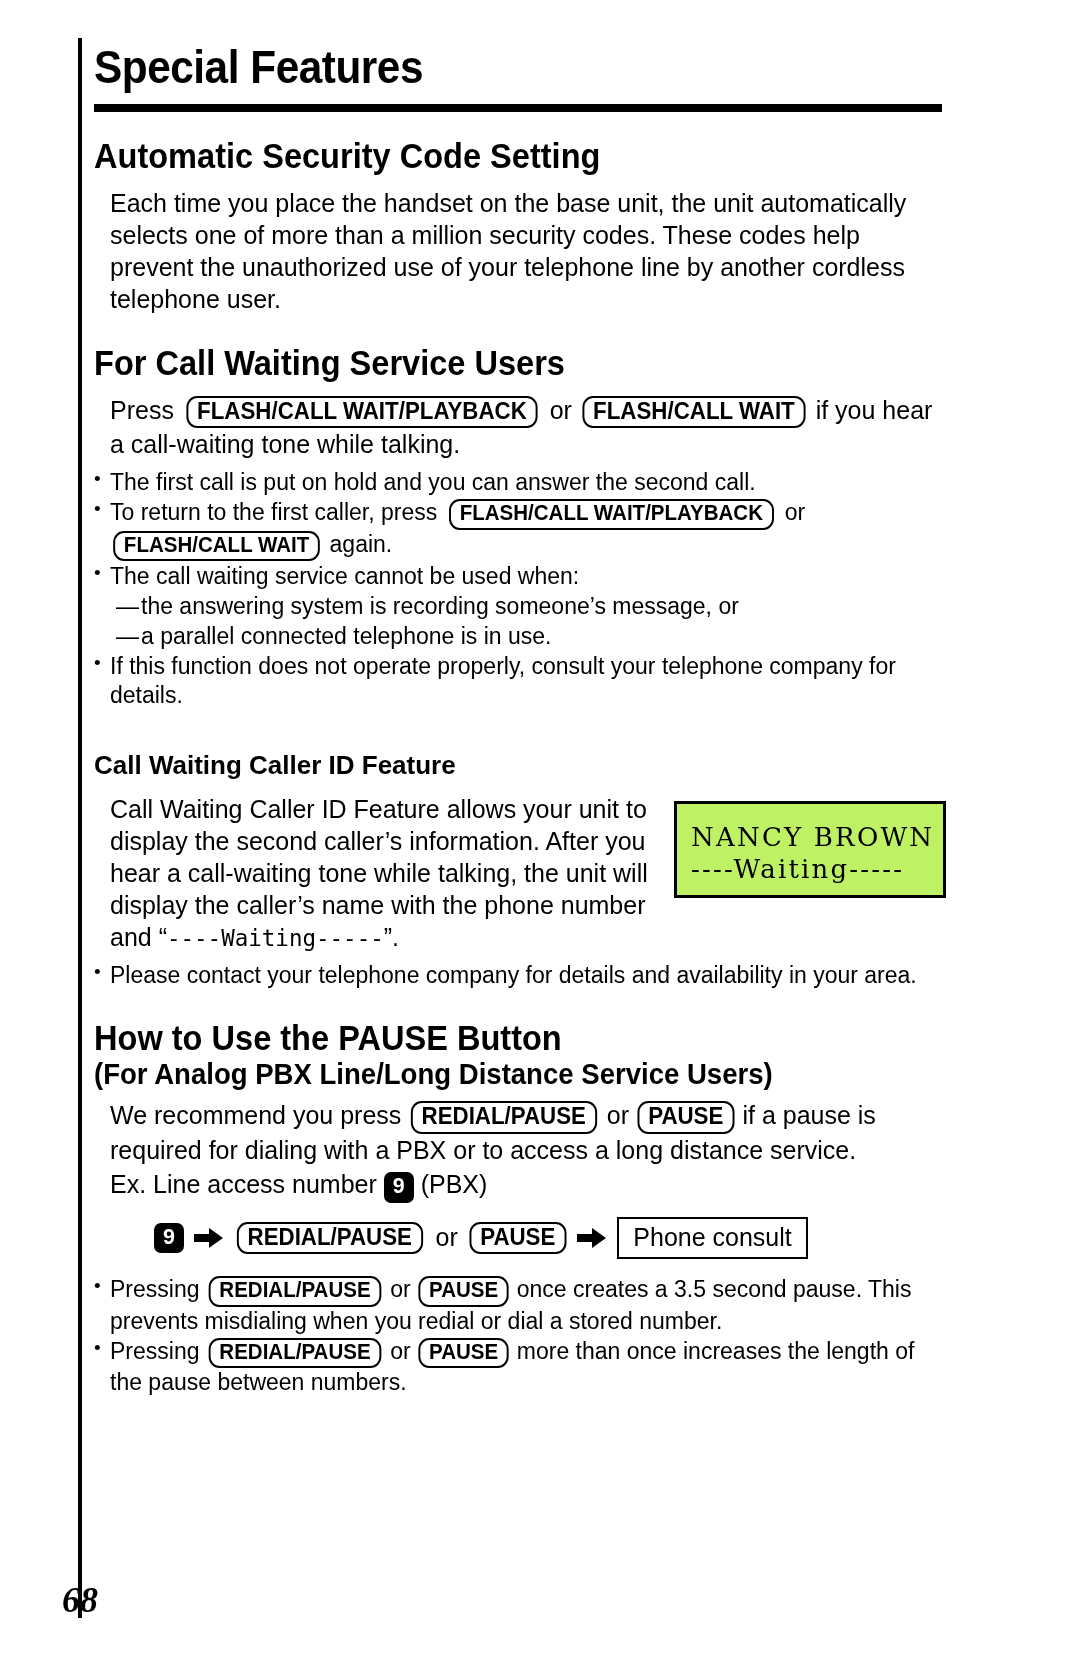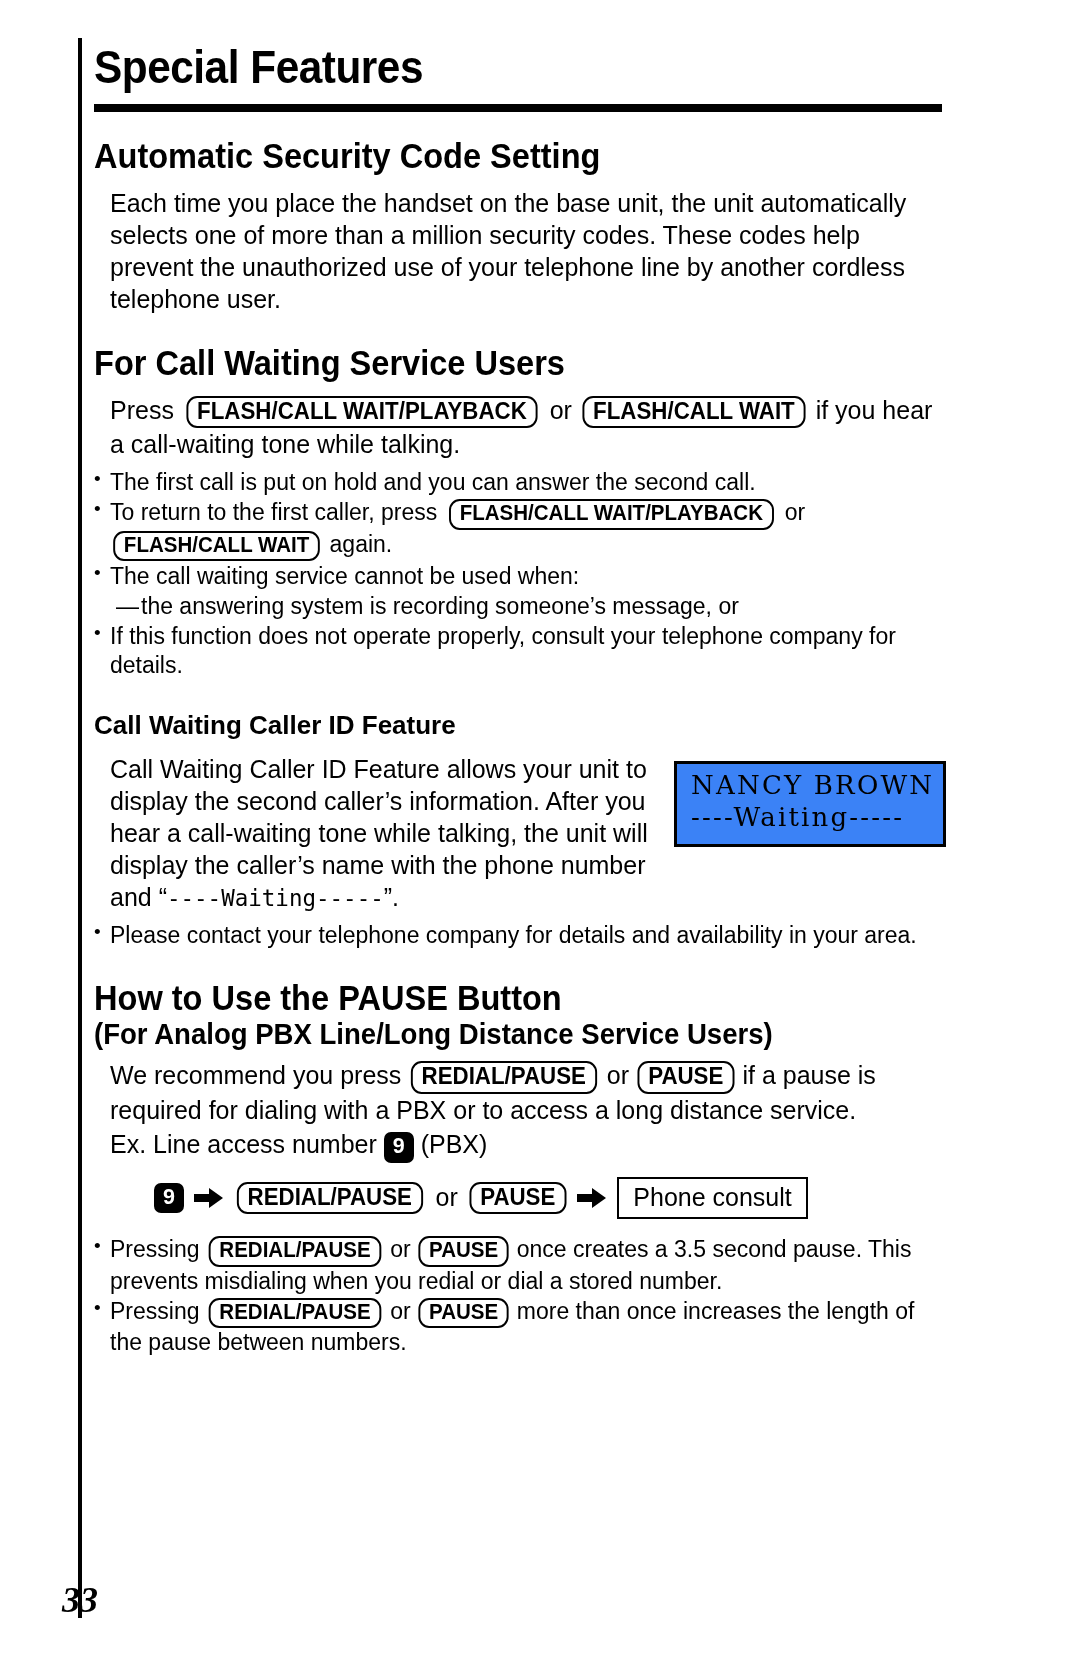--- a/index.html
+++ b/index.html
@@ -61,21 +61,21 @@
     margin: 26px 0 12px 0;
     transform: scaleX(0.93);
     transform-origin: left center;
     white-space: nowrap;
   }
   h2.section.tight { margin-top: 30px; }
 
   h3.sub {
     font-size: 26px;
     font-weight: bold;
-    margin: 30px 0 12px 0;
+    margin: 40px 0 12px 0;
     letter-spacing: 0px;
   }
 
   .sub-paren {
     font-size: 29px;
     font-weight: bold;
     line-height: 1.05;
     margin: 2px 0 10px 0;
     transform: scaleX(0.95);
     transform-origin: left center;
@@ -153,22 +153,22 @@
   
   .mono {
     font-family: "DejaVu Sans Mono", "Liberation Mono", monospace;
     font-size: 0.9em;
     letter-spacing: 0px;
   }
 
   .lcd {
     position: absolute;
     border: 3px solid #000;
-    background: #3b82f6;
-    padding: 6px 12px 10px 14px;
+    background: #bef264;
+    padding: 18px 12px 10px 14px;
   }
   .lcd-line {
     font-family: "DejaVu Serif", "Liberation Serif", serif;
     font-size: 26px;
     line-height: 1.22;
     letter-spacing: 2.2px;
     white-space: pre;
   }
 
   
@@ -233,20 +233,21 @@
 
     <p class="body">
       <span>Press </span><span class="key">FLASH/CALL WAIT/PLAYBACK</span><span> or </span><span class="key">FLASH/CALL WAIT</span><span> if you hear a call-waiting tone while talking.</span>
     </p>
 
     <ul class="bullets">
       <li><span>The first call is put on hold and you can answer the second call.</span></li>
       <li><span>To return to the first caller, press </span><span class="key">FLASH/CALL WAIT/PLAYBACK</span><span> or </span><span class="key">FLASH/CALL WAIT</span><span> again.</span></li>
       <li><span>The call waiting service cannot be used when:</span></li>
       <li class="dash"><span class="emdash">—</span><span>the answering system is recording someone’s message, or</span></li>
+      <li class="dash"><span class="emdash">—</span><span>a parallel connected telephone is in use.</span></li>
       <li><span>If this function does not operate properly, consult your telephone company for details.</span></li>
     </ul>
 
     <h3 class="sub">Call Waiting Caller ID Feature</h3>
 
     <div class="rel">
       <p class="body narrow"><span>Call Waiting Caller ID Feature allows your unit to display the second caller’s information. After you hear a call-waiting tone while talking, the unit will display the caller’s name with the phone number and “</span><span class="mono">----Waiting-----</span><span>”.</span></p>
 
       <div class="lcd" style="left:580px; top:8px; width:272px;">
         <div class="lcd-line">NANCY BROWN</div>
@@ -275,15 +276,15 @@
       <span class="boxplain">Phone consult</span>
     </div>
 
     <ul class="bullets" style="margin-top:16px;">
       <li><span>Pressing </span><span class="key">REDIAL/PAUSE</span><span> or </span><span class="key">PAUSE</span><span> once creates a 3.5 second pause. This prevents misdialing when you redial or dial a stored number.</span></li>
       <li><span>Pressing </span><span class="key">REDIAL/PAUSE</span><span> or </span><span class="key">PAUSE</span><span> more than once increases the length of the pause between numbers.</span></li>
     </ul>
 
   </div>
 
-  <div class="pagenum">33</div>
+  <div class="pagenum">68</div>
 
 </div>
 
 </body></html>

